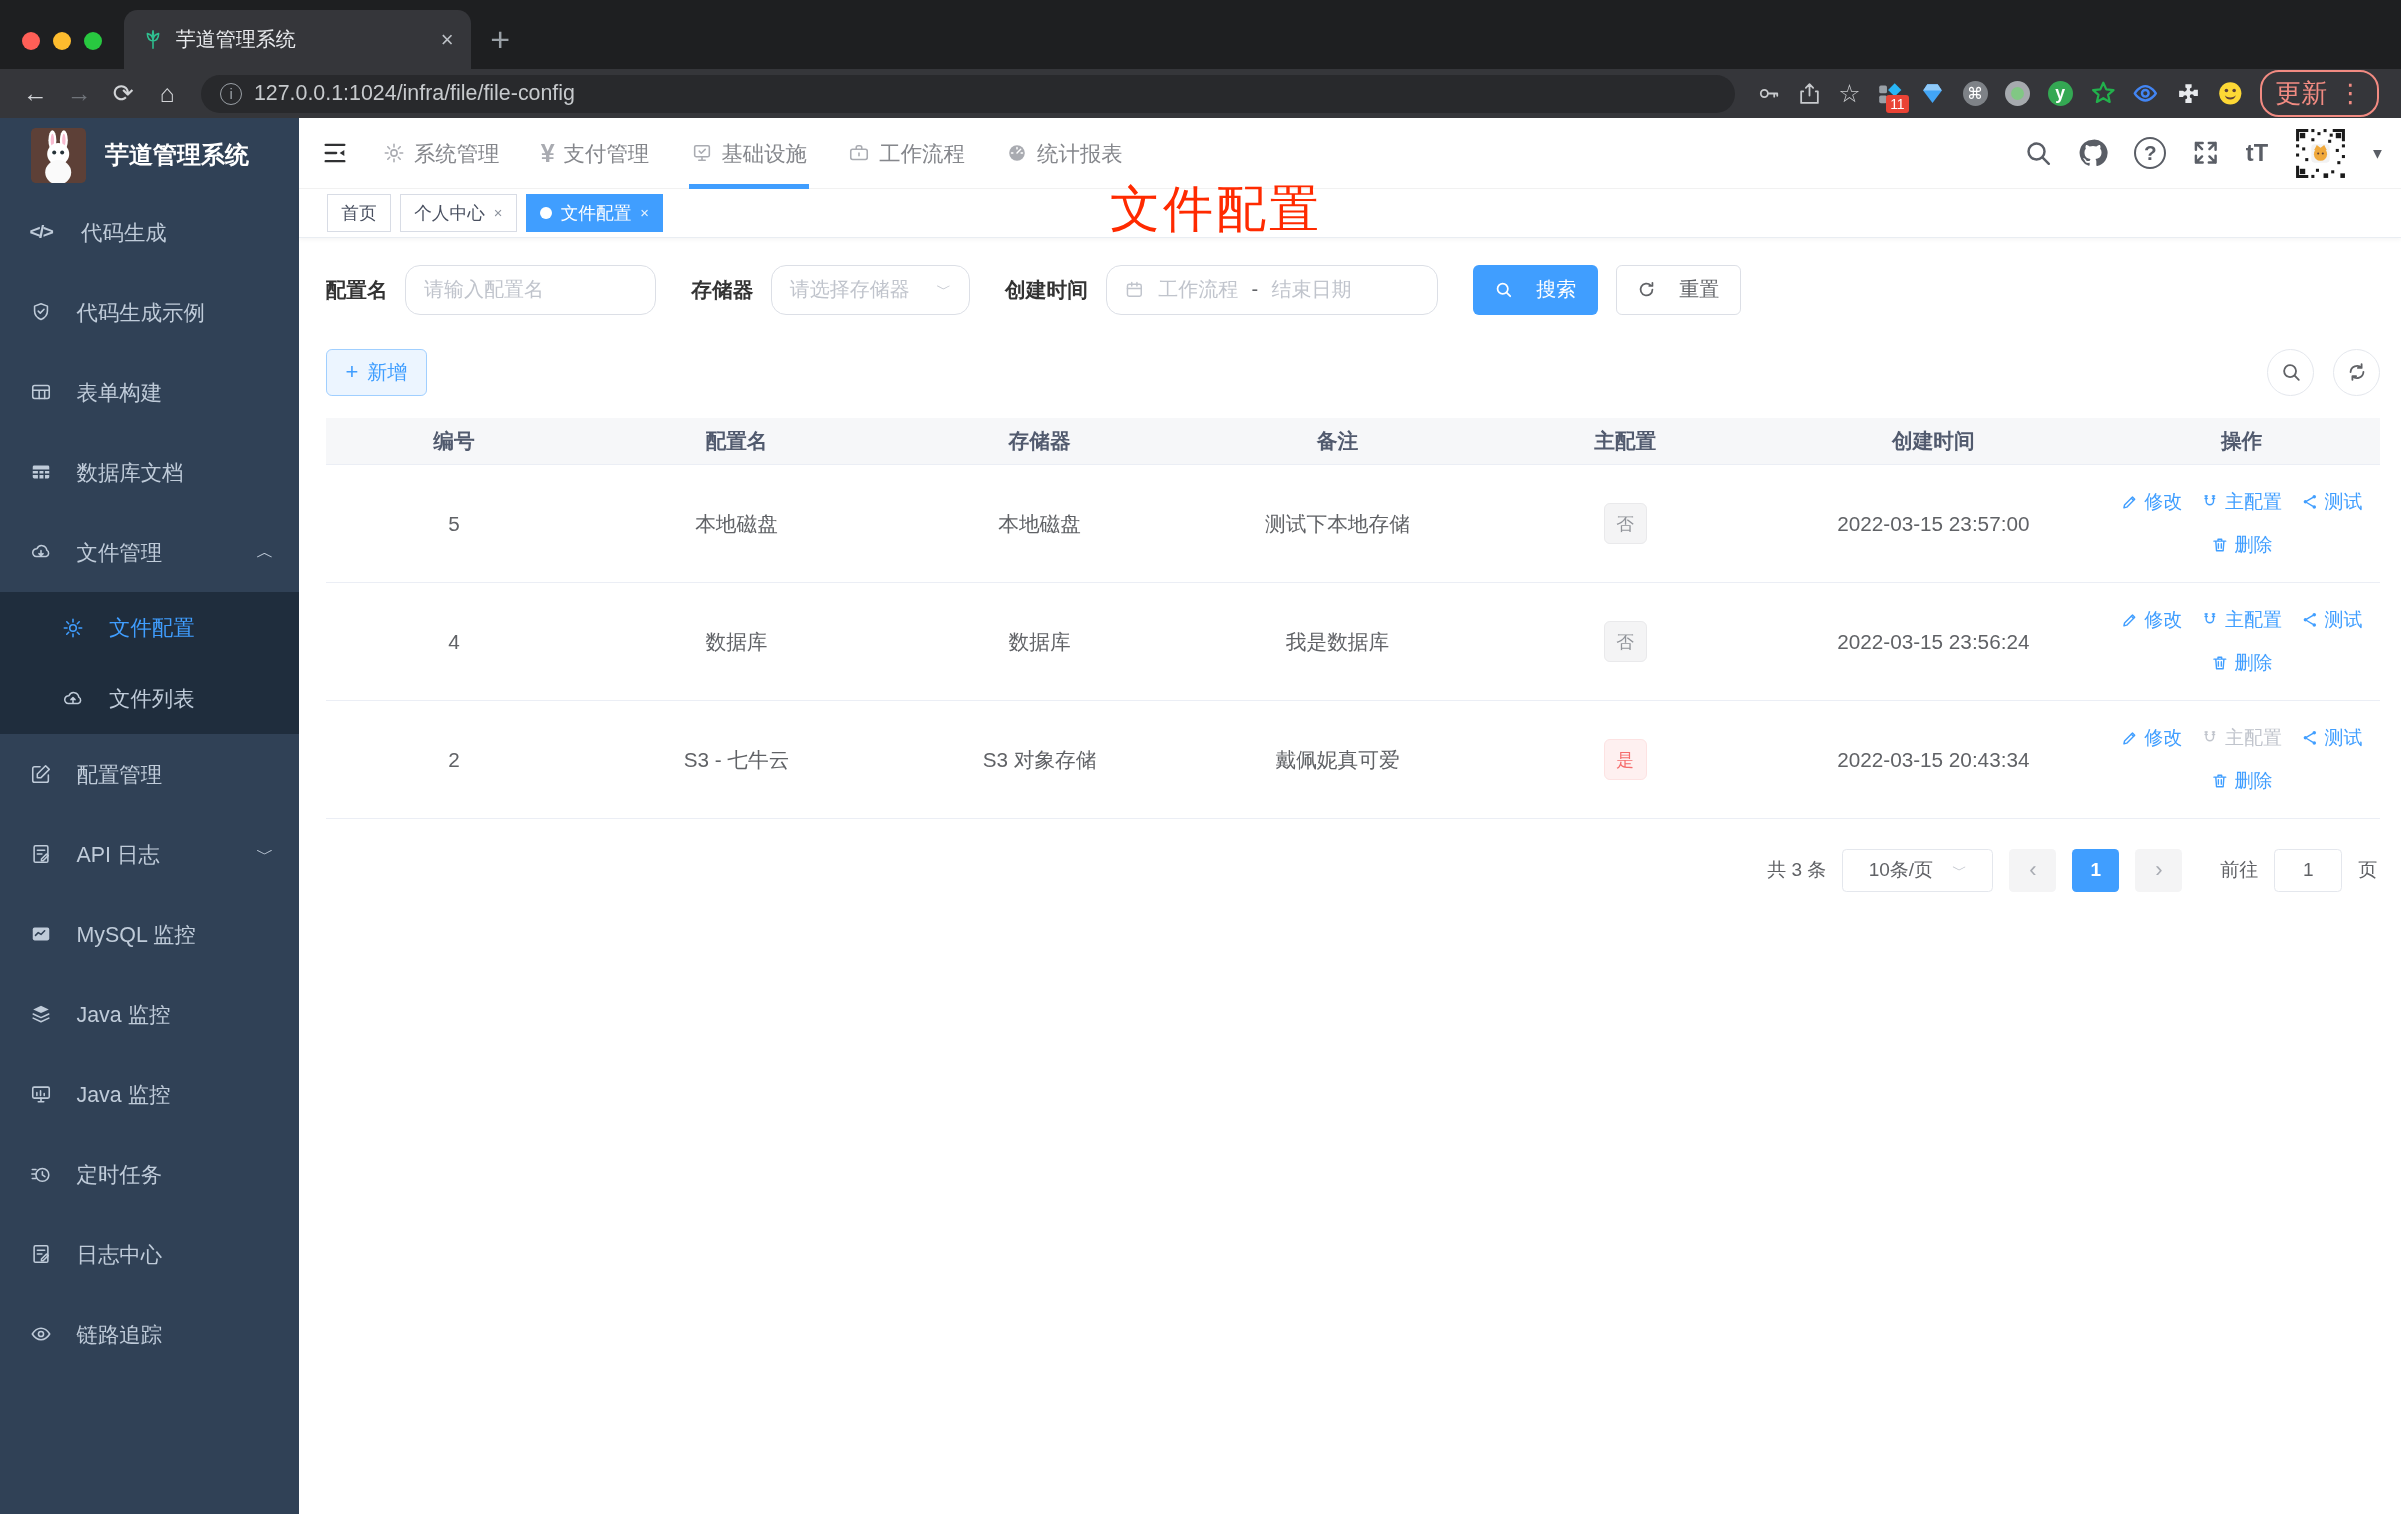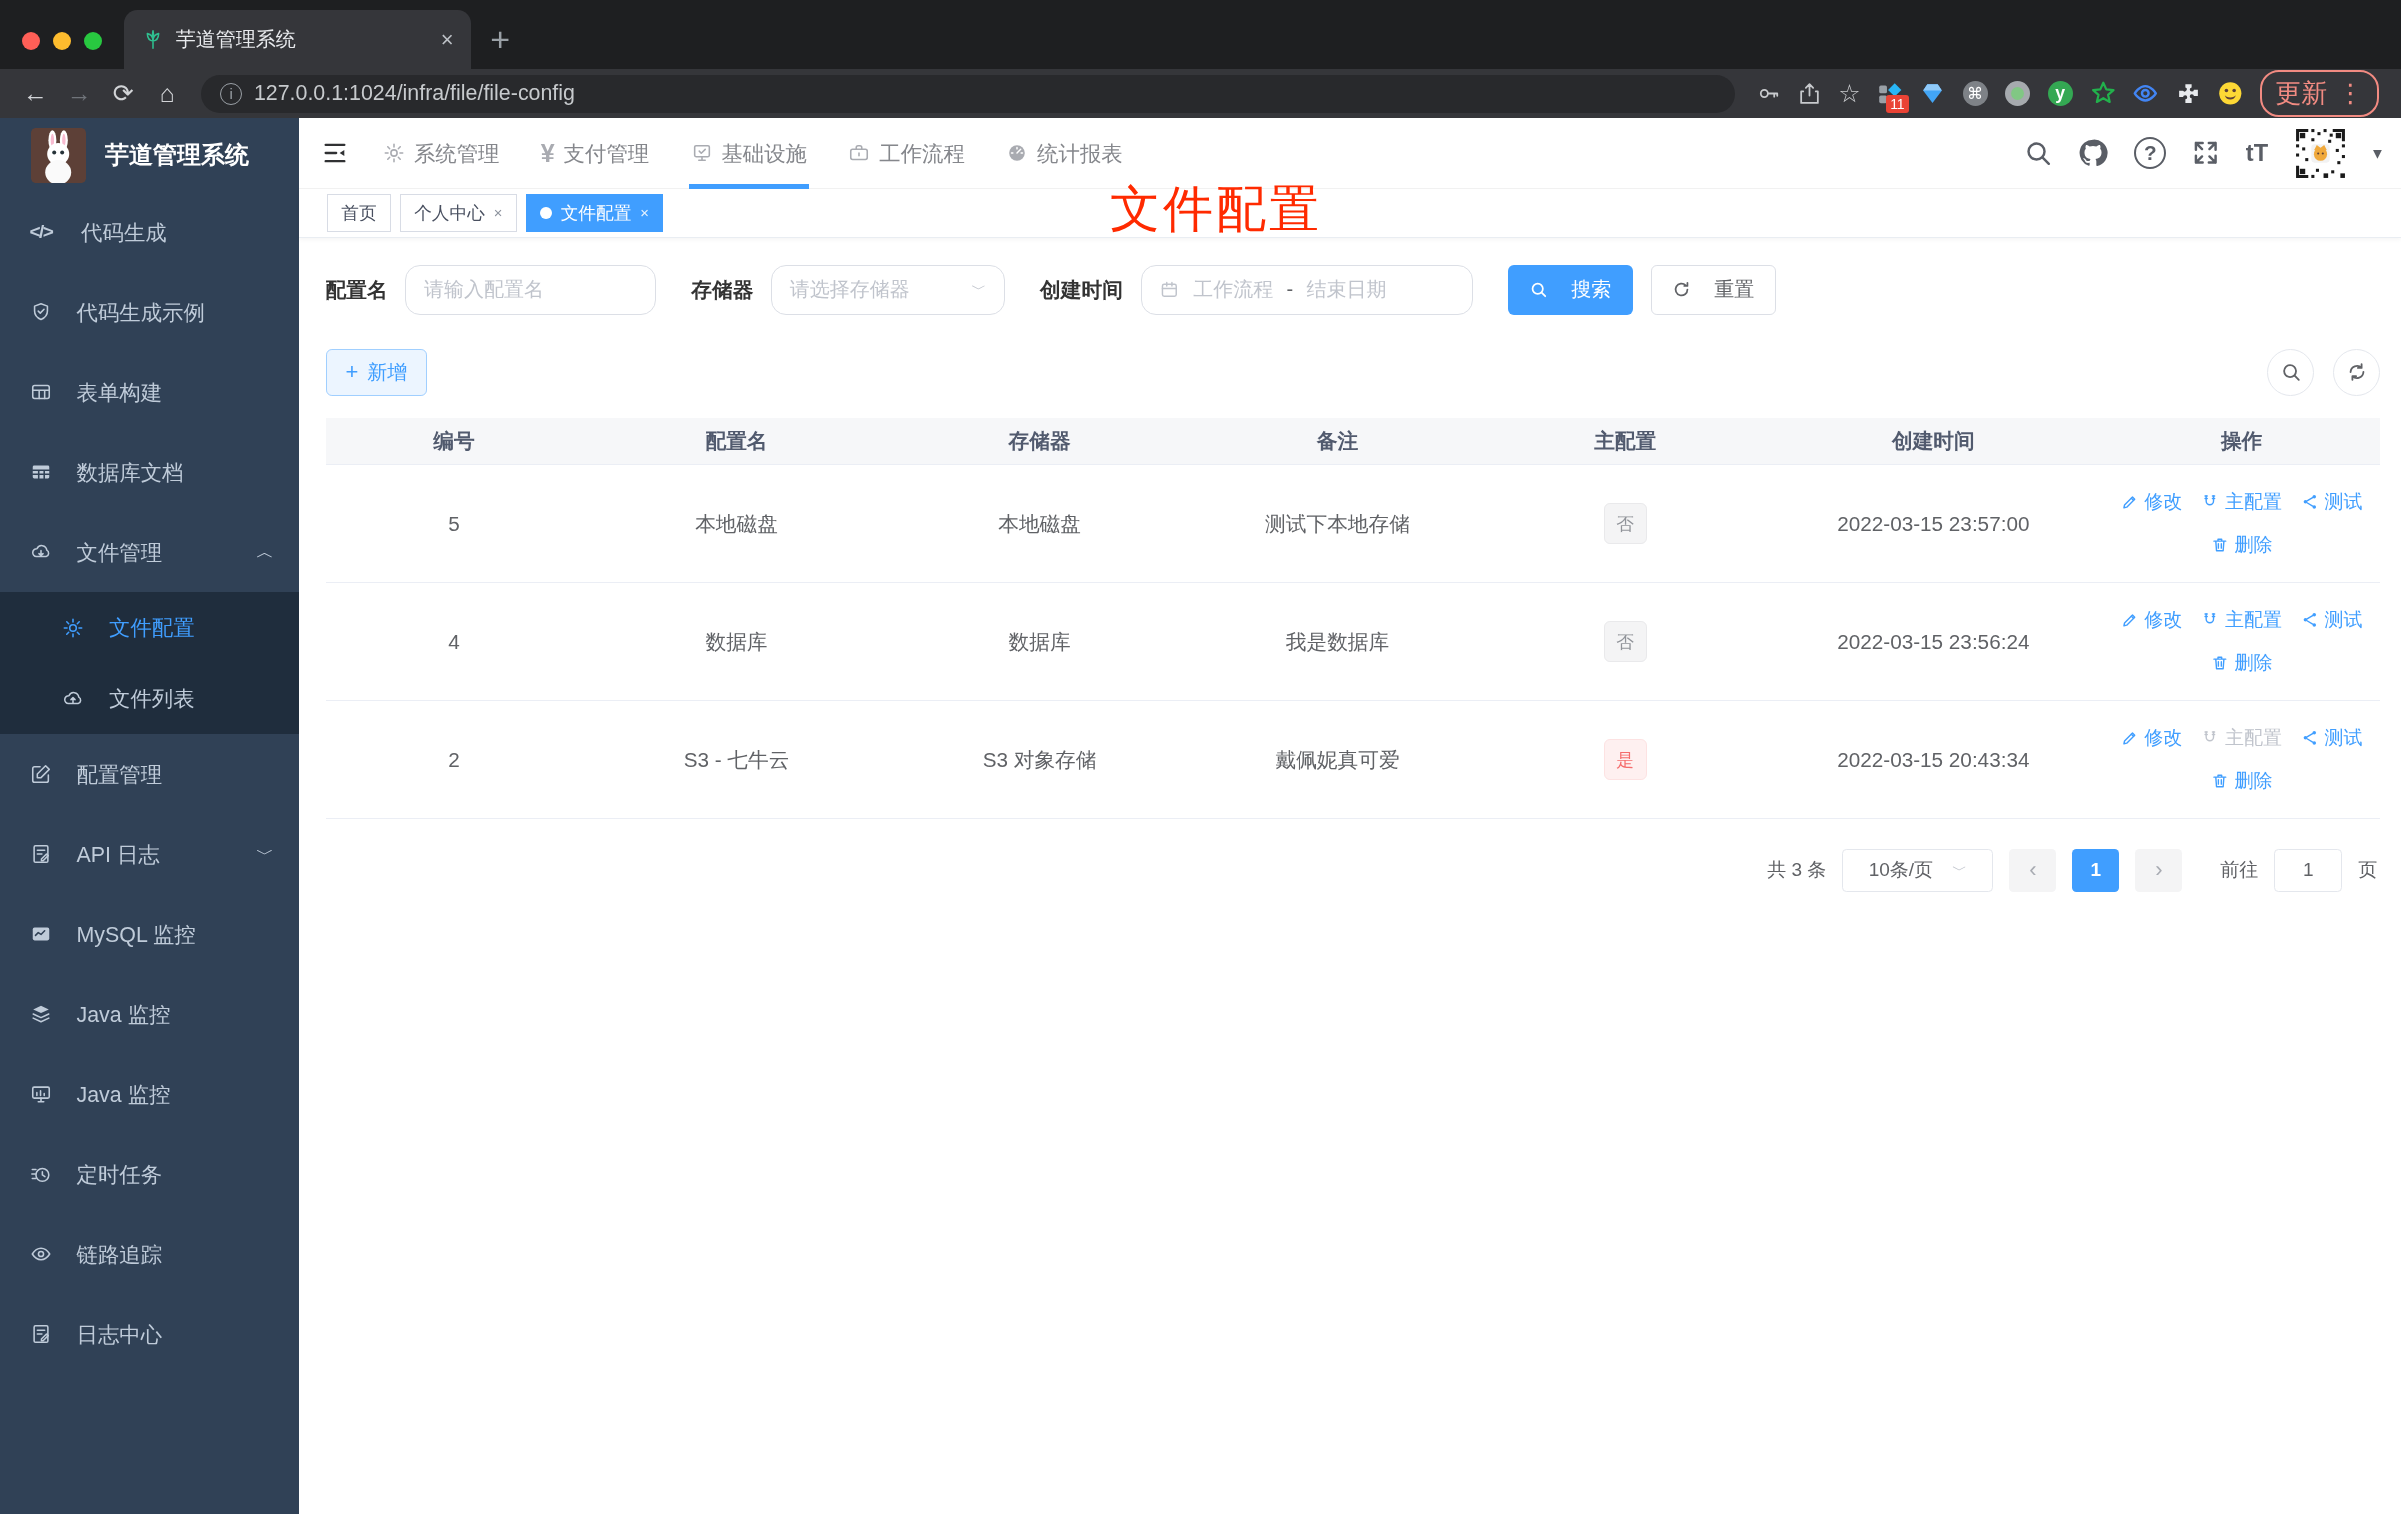--- a/index.html
+++ b/index.html
@@ -58,21 +58,21 @@
   .tag .x { font-size:14.8px; color:#8d939e; }
   .tag.active { background:#409eff; border-color:#409eff; color:#fff; }
   .tag.active .x { color:#e8f3ff; }
   .tag .dot { width:11.8px; height:11.8px; border-radius:50%; background:#fff; }
 
   .content { flex:1; padding:26.6px 20.7px 0 26.6px; }
   .filters { display:flex; align-items:center; }
   .f-label { font-size:20.7px; font-weight:bold; color:#333; margin-right:17.7px; white-space:nowrap; }
   .f-box { height:50px; border:1.5px solid #dcdfe6; border-radius:15px; display:flex; align-items:center; padding:0 17.7px; font-size:20px; color:#c0c4cc; background:#fff; }
   .f-input { width:251px; margin-right:35px; }
-  .f-select { width:234px; justify-content:space-between; margin-right:35px; }
+  .f-select { width:199px; justify-content:space-between; margin-right:35px; }
   .f-date { width:332px; gap:13.3px; margin-right:35px; color:#c0c4cc; }
   .f-date .sep { color:#606266; }
   .btn { height:50px; border-radius:5.9px; display:flex; align-items:center; gap:23px; font-size:20px; padding:0 20.7px; cursor:pointer; border:1.5px solid transparent; }
   .btn-search { background:#409eff; color:#fff; }
   .btn-reset { background:#fff; border-color:#dcdfe6; color:#606266; margin-left:17.7px; }
   .btn svg.i { width:19px; height:19px; stroke-width:2.2; }
 
   .toolbar-row { margin-top:34px; display:flex; align-items:center; }
   .btn-add { height:47px; background:#ecf5ff; border:1.5px solid #a0cfff; color:#409eff; border-radius:5.9px; display:flex; align-items:center; gap:8.9px; font-size:20px; padding:0 19px; cursor:pointer; }
   .tool-circles { margin-left:auto; display:flex; gap:19px; }
@@ -302,32 +302,32 @@
     </div>
     <div class="menu-item">
       <svg class="i" viewBox="0 0 24 24">
           <circle cx="13.5" cy="13" r="7"></circle>
           <path d="M13.5 9.5V13l2.8 1.8M2.5 7h4M2 12h4M2.5 17h4"></path>
         </svg>
       <span>定时任务</span>
     </div>
     <div class="menu-item">
       <svg class="i" viewBox="0 0 24 24">
-          <path d="M2.5 12S6.5 5.8 12 5.8 21.5 12 21.5 12 17.5 18.2 12 18.2 2.5 12 2.5 12z"></path>
-          <circle cx="12" cy="12" r="2.8"></circle>
-        </svg>
-      <span>链路追踪</span>
-    </div>
-    <div class="menu-item">
-      <svg class="i" viewBox="0 0 24 24">
           <path d="M6 3h12a1.5 1.5 0 011.5 1.5v15A1.5 1.5 0 0118 21H6a1.5 1.5 0 01-1.5-1.5v-15A1.5 1.5 0 016 3z"></path>
           <path d="M8 8h8M8 12h5"></path>
           <path d="M12.5 17.5l5.5-5.5 1.8 1.8-5.5 5.5H12.5z" fill="#304156"></path>
         </svg>
       <span>日志中心</span>
+    </div>
+    <div class="menu-item">
+      <svg class="i" viewBox="0 0 24 24">
+          <path d="M2.5 12S6.5 5.8 12 5.8 21.5 12 21.5 12 17.5 18.2 12 18.2 2.5 12 2.5 12z"></path>
+          <circle cx="12" cy="12" r="2.8"></circle>
+        </svg>
+      <span>链路追踪</span>
     </div>
   </aside>
 
   <div class="main">
     <div class="app-header">
       <svg class="i hamburger" viewBox="0 0 24 24" style="width:28px;height:28px;stroke-width:2">
           <path d="M4 5h16M4 12h9M4 19h16"></path>
           <path d="M20 9.5v5l-4-2.5z" fill="currentColor" stroke="none"></path>
         </svg>
 

